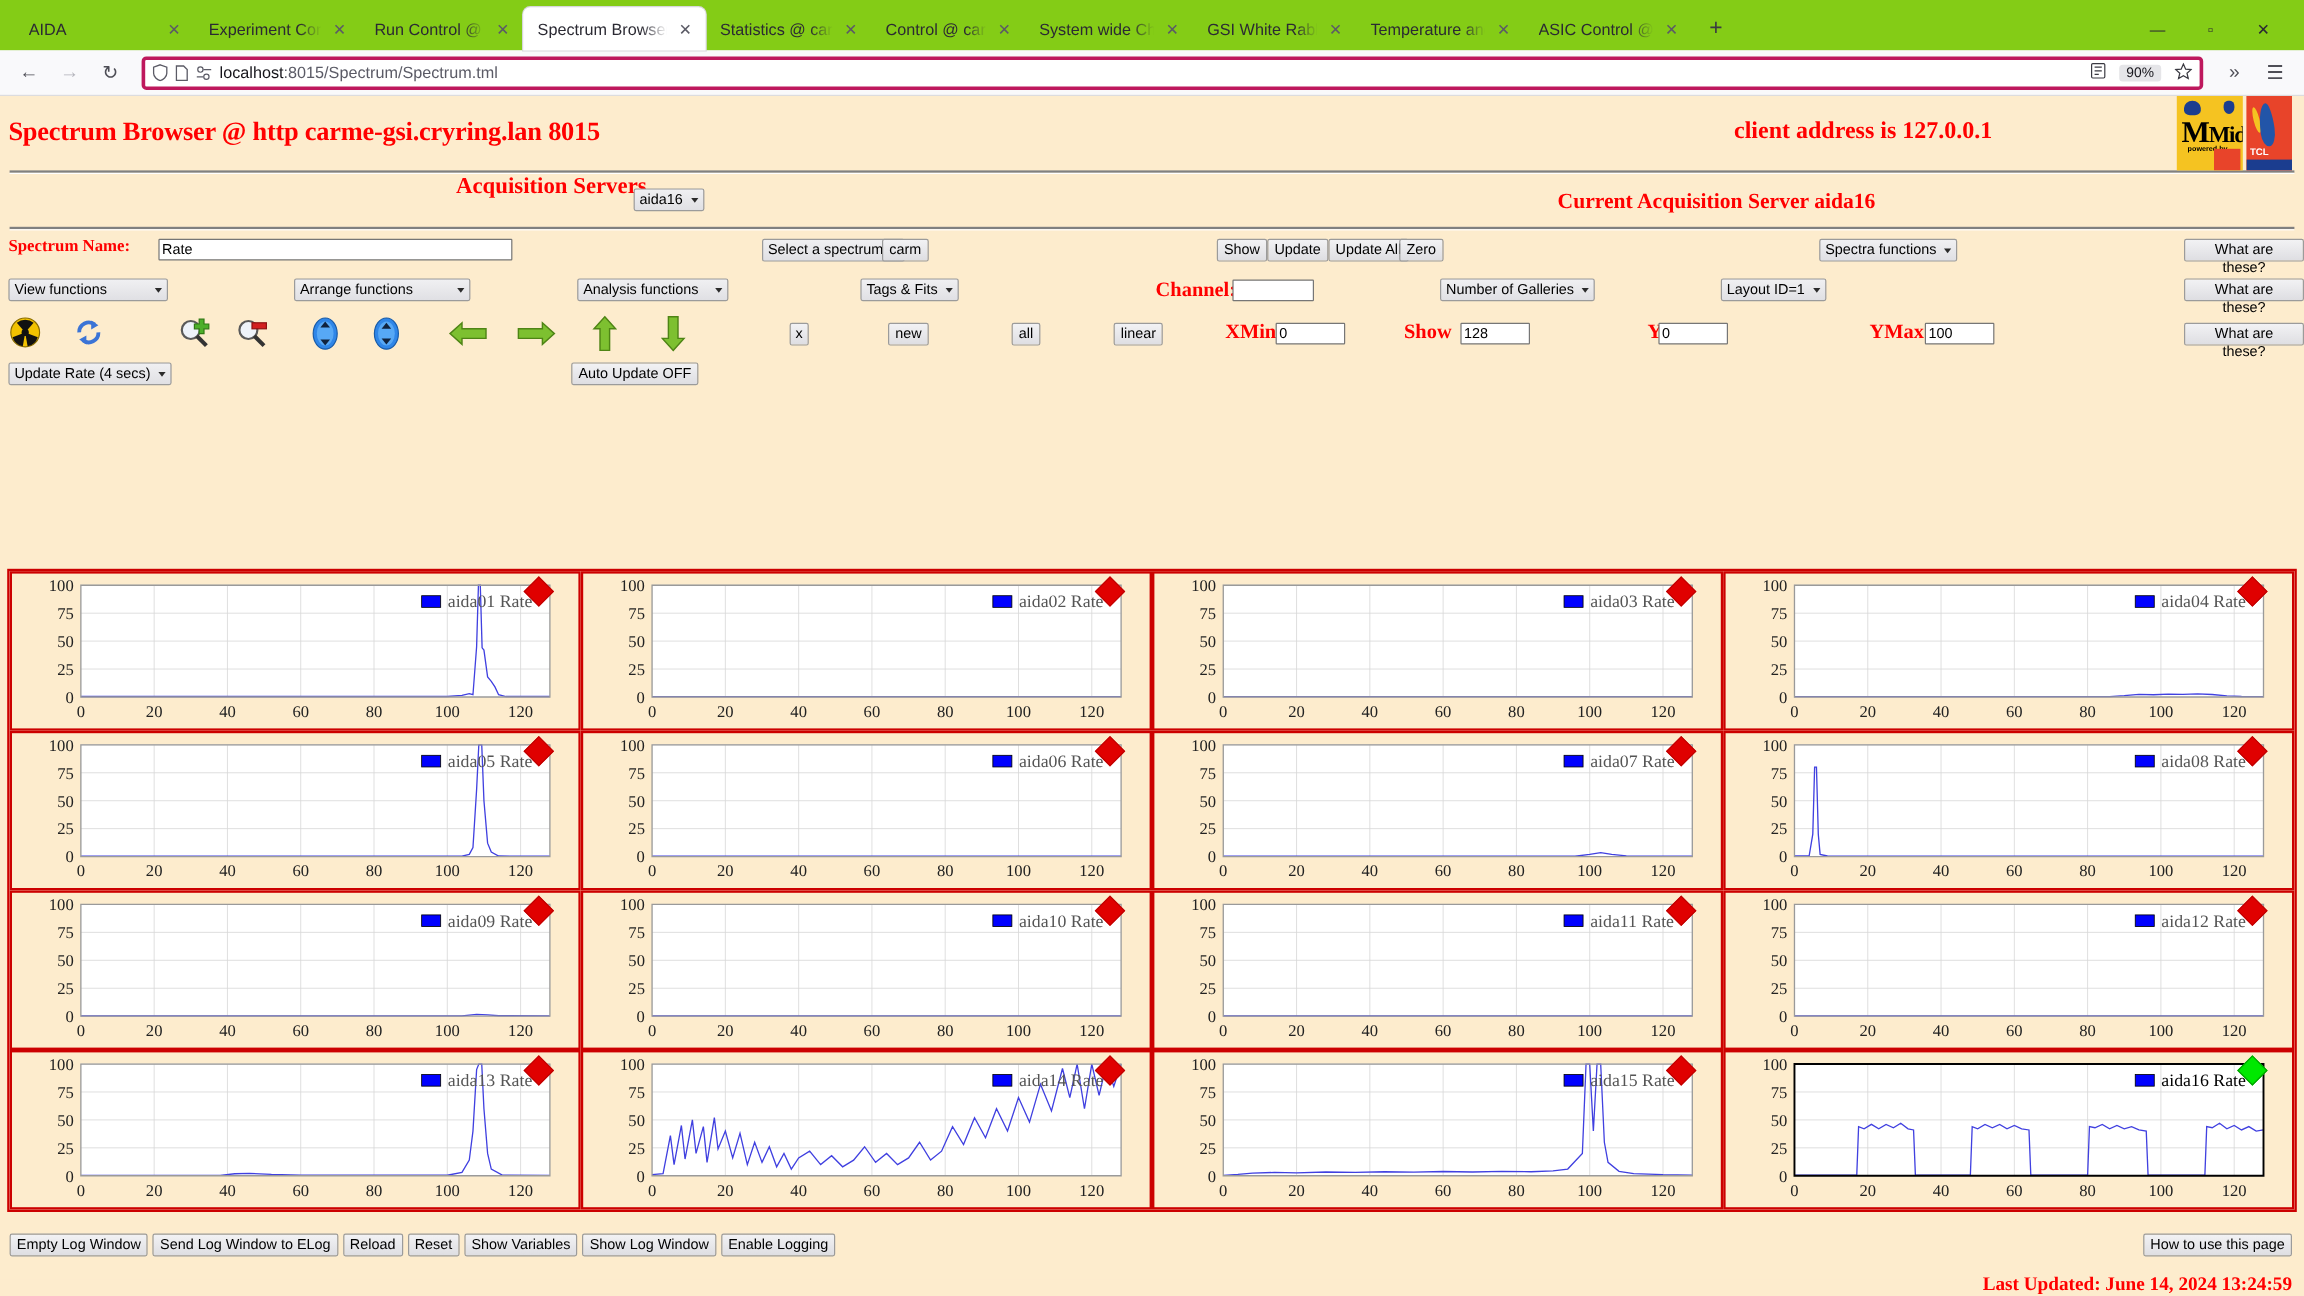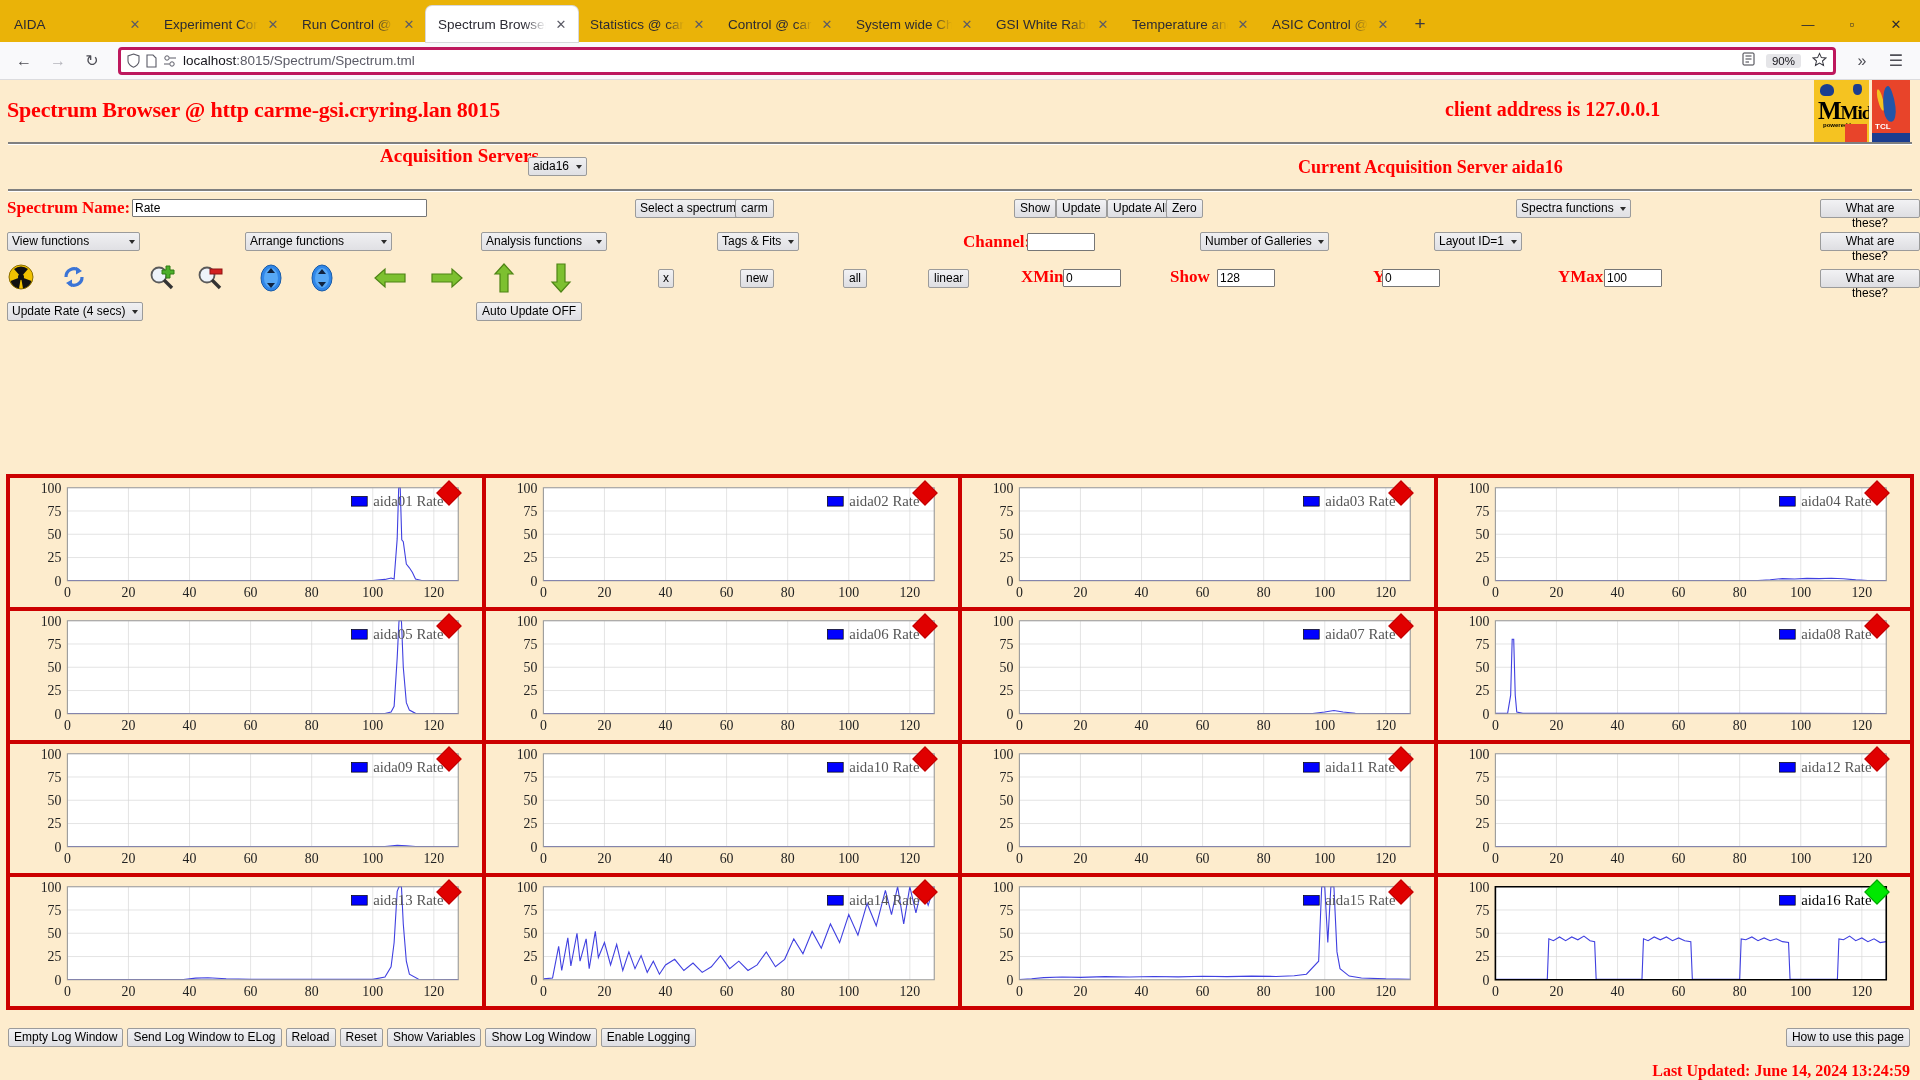--- a/index.html
+++ b/index.html
@@ -6,22 +6,22 @@
   body{
     width:1920px;height:1080px;overflow:hidden;
     background:#fdeccd;
     font-family:"Liberation Sans", sans-serif;
     font-size:13px;
     -webkit-font-smoothing:antialiased;
   }
   
   #browser{width:1920px;background:#f0f0f4;}
   .tabstrip{
-    height:42px;background:#eab308;display:flex;align-items:flex-end;
-    padding:0 2px;box-sizing:border-box;
+    height:42px;background:#84cc16;display:flex;align-items:flex-end;
+    padding:0 12px;box-sizing:border-box;
   }
   .tab{
     height:36px;display:flex;align-items:center;gap:6px;
     padding:0 8px 0 12px;box-sizing:border-box;
     border-radius:6px 6px 0 0;font-size:13.5px;color:#2b2a33;
     max-width:165px;min-width:80px;position:relative;
   }
   .tab .tab-label{
     white-space:nowrap;overflow:hidden;flex:1;
     -webkit-mask-image:linear-gradient(to right,#000 80%,transparent 100%);
@@ -296,21 +296,21 @@
   <div class="row" style="height:44px;">
     <div class="rowlbl" style="left:380px;top:0;font-size:19px;">Acquisition Servers</div>
     <div class="selwrap" style="position:absolute;left:528px;top:12px;">
       <select class="gtk" id="acq-select"><option>aida16</option></select>
     </div>
     <div class="rowlbl" style="left:1298px;top:12px;font-size:18px;">Current Acquisition Server aida16</div>
   </div>
   <hr class="rule">
 
   <div class="row" style="height:34px;">
-    <div class="rowlbl" style="left:7px;top:6px;font-size:17px;">Spectrum Name:</div>
+    <div class="rowlbl" style="left:7px;top:6px;font-size:14px;">Spectrum Name:</div>
     <input class="txt" style="position: absolute; left: 132px; top: 7px; width: 295px;" value="Rate">
     <div class="selwrap" style="position:absolute;left:635px;top:7px;">
       <select class="gtk" id="sel-spectrum"><option>Select a spectrum</option></select>
     </div>
     <button class="gtk" style="position:absolute;left:735px;top:7px;">carm</button>
     <button class="gtk" style="position:absolute;left:1014px;top:7px;">Show</button>
     <button class="gtk" style="position:absolute;left:1056px;top:7px;">Update</button>
     <button class="gtk" style="position:absolute;left:1107px;top:7px;">Update All</button>
     <button class="gtk" style="position:absolute;left:1166px;top:7px;">Zero</button>
     <div class="selwrap" style="position:absolute;left:1516px;top:7px;">

